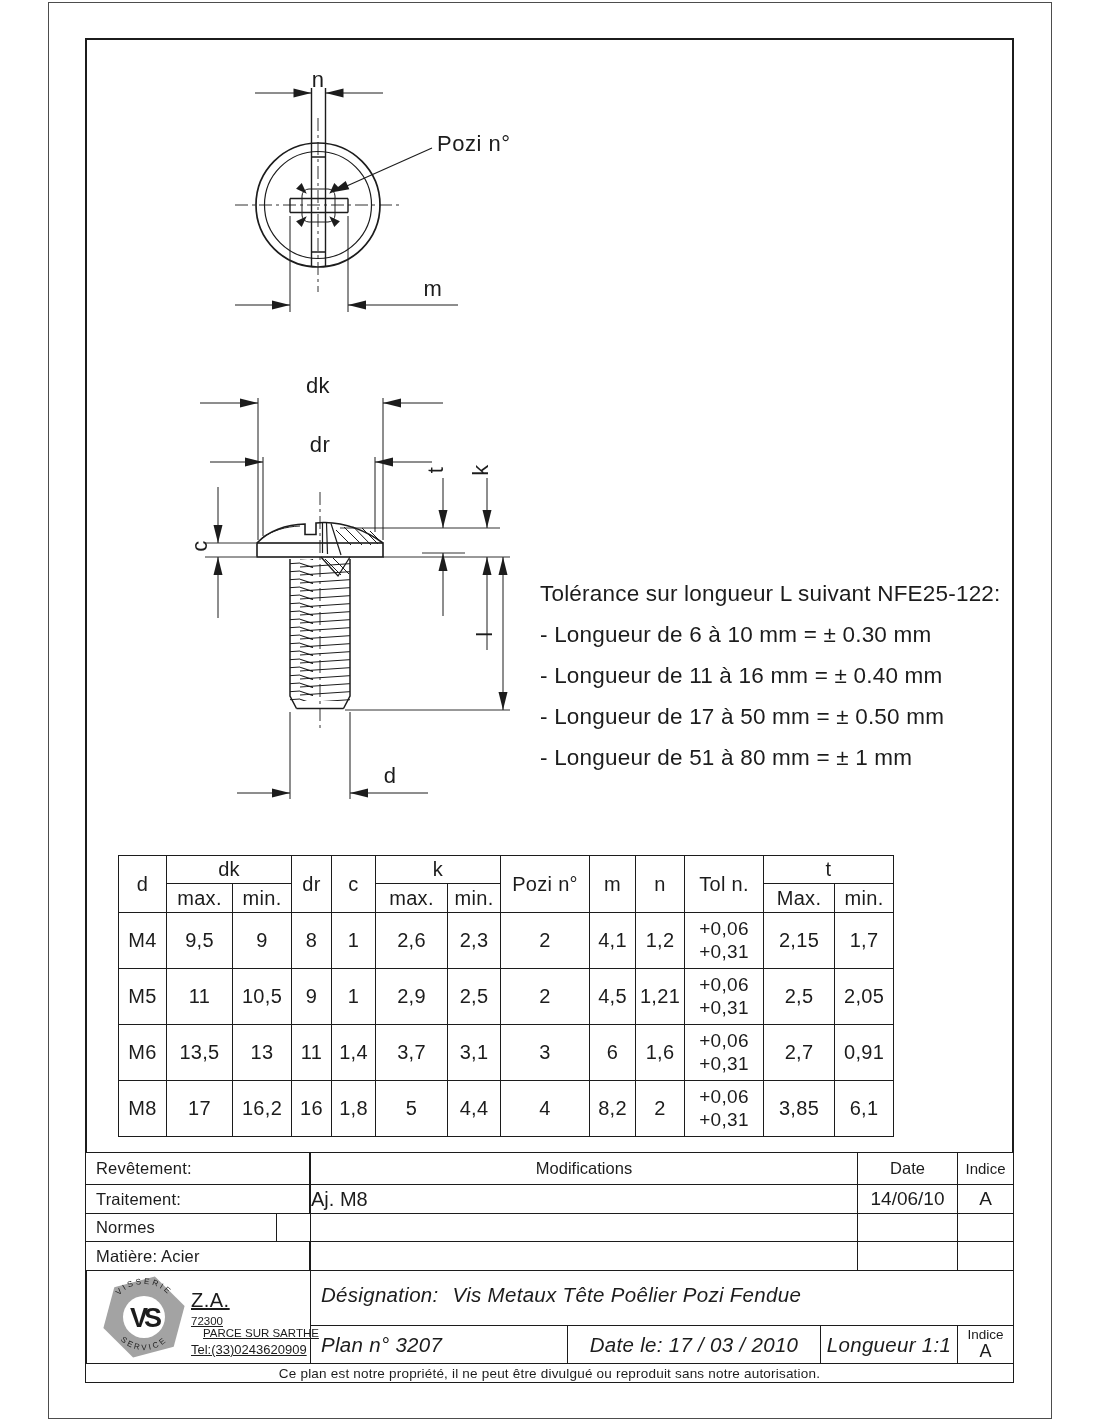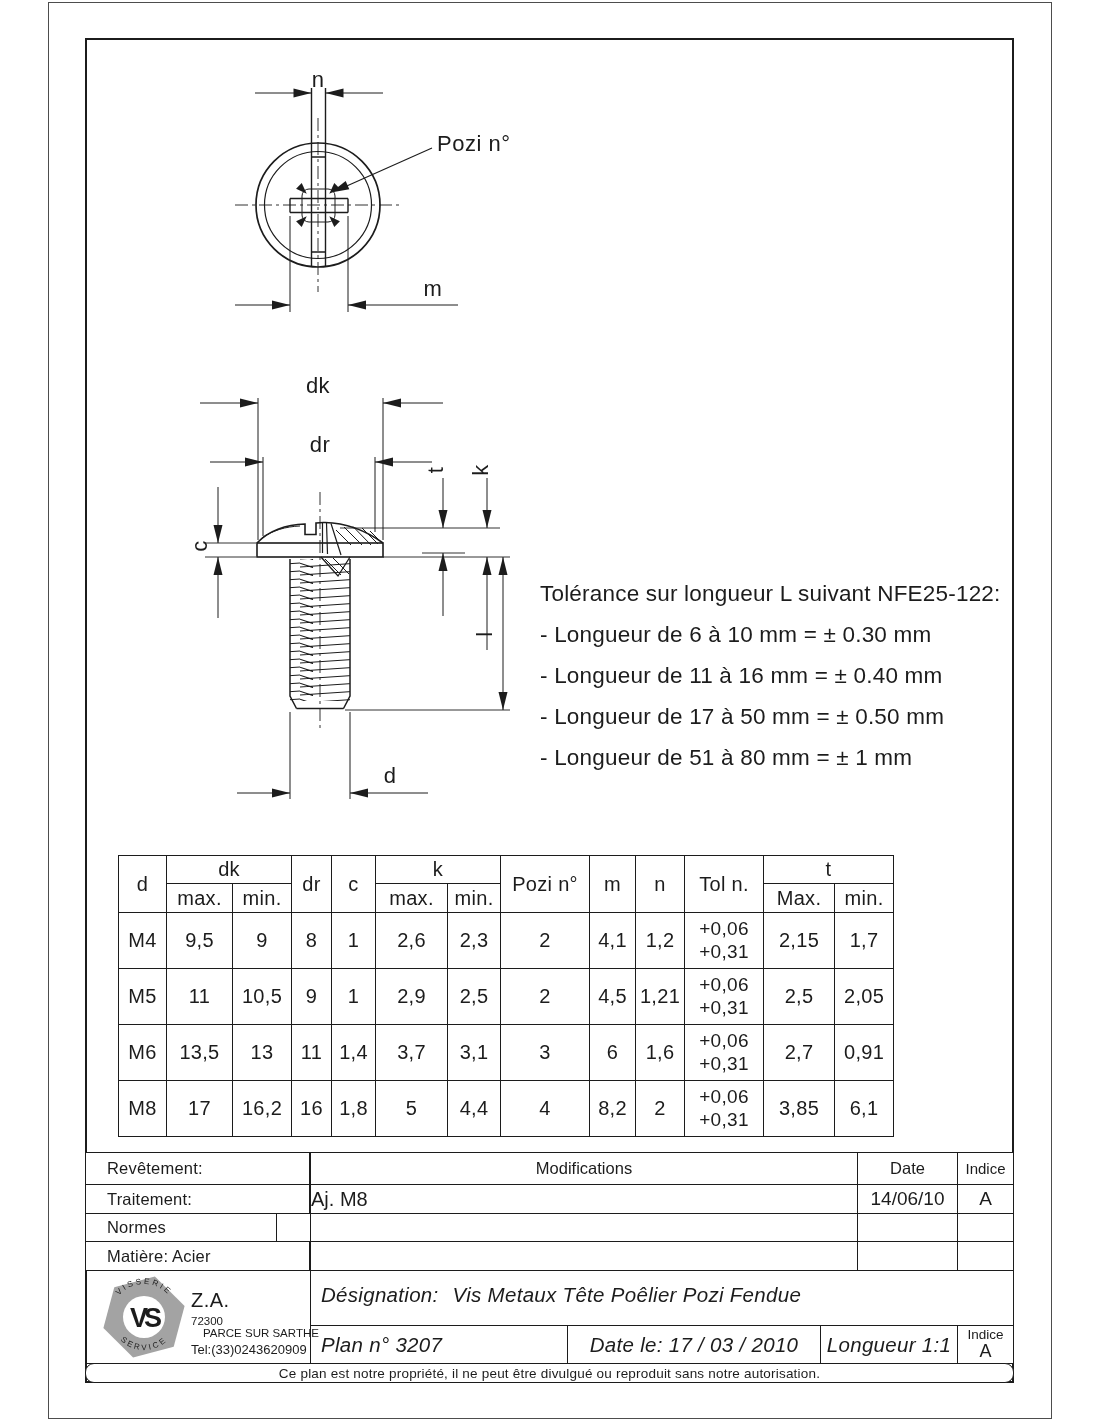--- a/index.html
+++ b/index.html
@@ -27,29 +27,29 @@
   table.dims th, table.dims td { border:1.5px solid #1c1c1c; font-weight:normal;
                text-align:center; vertical-align:middle; font-size:20px; letter-spacing:0.3px; }
   table.dims thead tr.h1 th { height:28px; }
   table.dims thead tr.h2 th { height:29px;margin-left:40px; }
   table.dims tbody td { height:56px; }
   table.dims .tol div { line-height:1.2; font-size:19px; }
 
   
   .tb { position:absolute; border:1px solid #1c1c1c; background:#fff; display:flex;
         align-items:center; overflow:hidden; }
-  .tb.lbl { font-size:16.5px; padding-left:21px; letter-spacing:0.2px; }
+  .tb.lbl { font-size:16.5px; padding-left:10px; letter-spacing:0.2px; }
   .tb.center { justify-content:center; }
   .tb.big { font-size:20.5px; letter-spacing:0.3px;font-style:italic; }
   .tb.col { flex-direction:column; justify-content:center; }
-  .notice { font-size:13.5px; letter-spacing:0.2px;border-radius:9px; }
+  .notice { font-size:13.5px; letter-spacing:0.2px; }
 
   .logo-cell { position:absolute; left:85px; top:1270px; width:226px; height:94px;
                border:1px solid #1c1c1c; }
-  .addr { position:absolute; left:105px; white-space:nowrap; }
+  .addr { position:absolute; left:105px; white-space:nowrap;text-decoration:underline; }
   .addr.za  { top:18px; font-size:20px; letter-spacing:0.5px; }
   .addr.zip { top:44px; font-size:11.5px; }
   .addr.city{ top:56px; font-size:11.5px;margin-left:12px; }
   .addr.tel { top:71px; font-size:13px; }
 </style>
 </head>
 <body>
 
 <div id="sheet">
   <div class="outer-border"></div>

